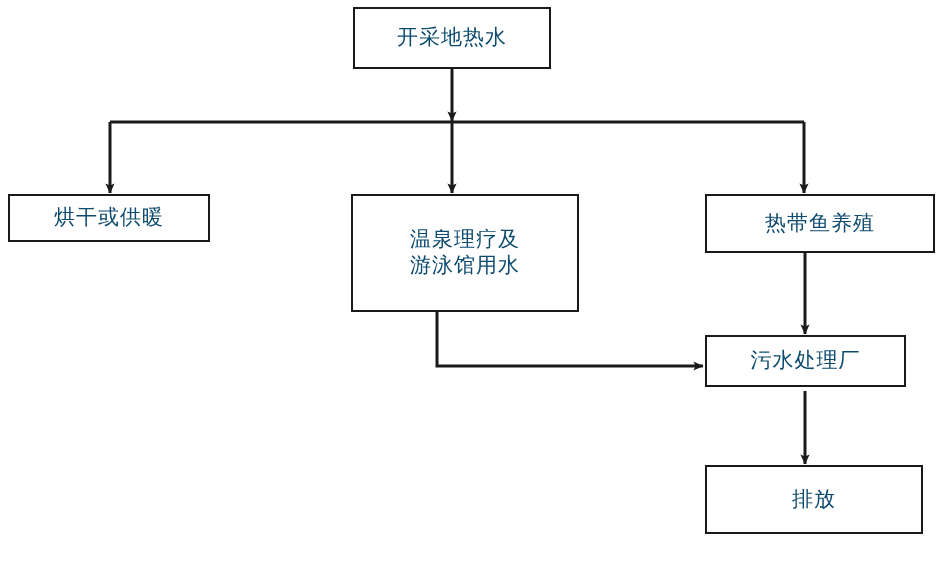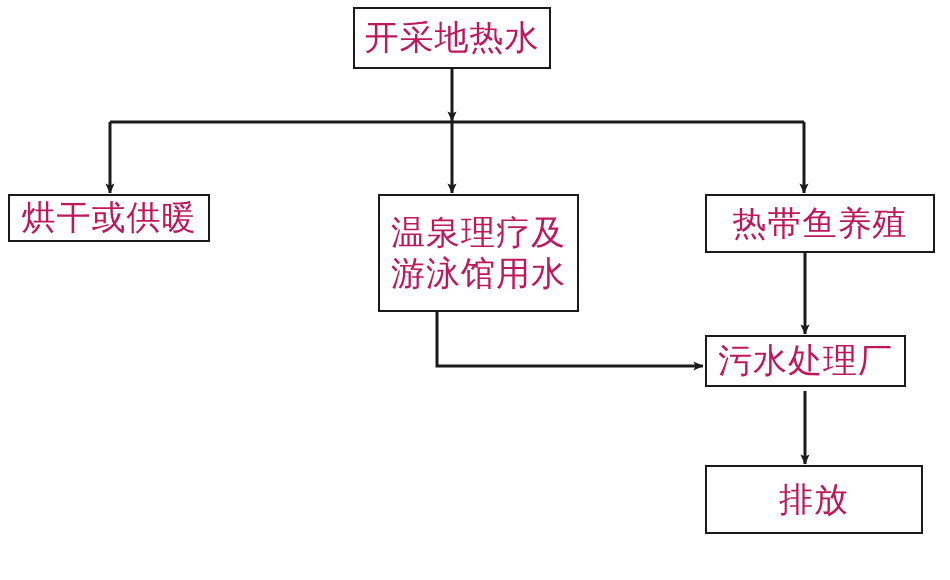--- a/index.html
+++ b/index.html
@@ -28,30 +28,30 @@
   }
   .node-box {
     position: absolute;
     box-sizing: border-box;
     border: 2.5px solid #1a1a1a;
     background: #ffffff;
     display: flex;
     align-items: center;
     justify-content: center;
     text-align: left;
-    color: #be185d;
-    font-size: 34px;
+    color: #0c4a6e;
+    font-size: 21px;
     line-height: 1.22;
     letter-spacing: 1px;
     white-space: pre-line;
     z-index: 3;
   }
   #node-source   { left: 353px; top: 7px;   width: 198px; height: 62px; }
   #node-drying   { left: 8px;   top: 194px; width: 202px; height: 48px; }
-  #node-spa      { left: 378px; top: 194px; width: 201px; height: 118px; }
+  #node-spa      { left: 351px; top: 194px; width: 228px; height: 118px; }
   #node-fish     { left: 705px; top: 194px; width: 230px; height: 59px; }
   #node-plant    { left: 705px; top: 335px; width: 201px; height: 52px; }
   #node-discharge{ left: 705px; top: 465px; width: 218px; height: 69px; }
 </style>
 </head>
 <body>
 
 <div id="flowchart-root">
 
   <svg class="diagram" viewBox="0 0 950 580">

